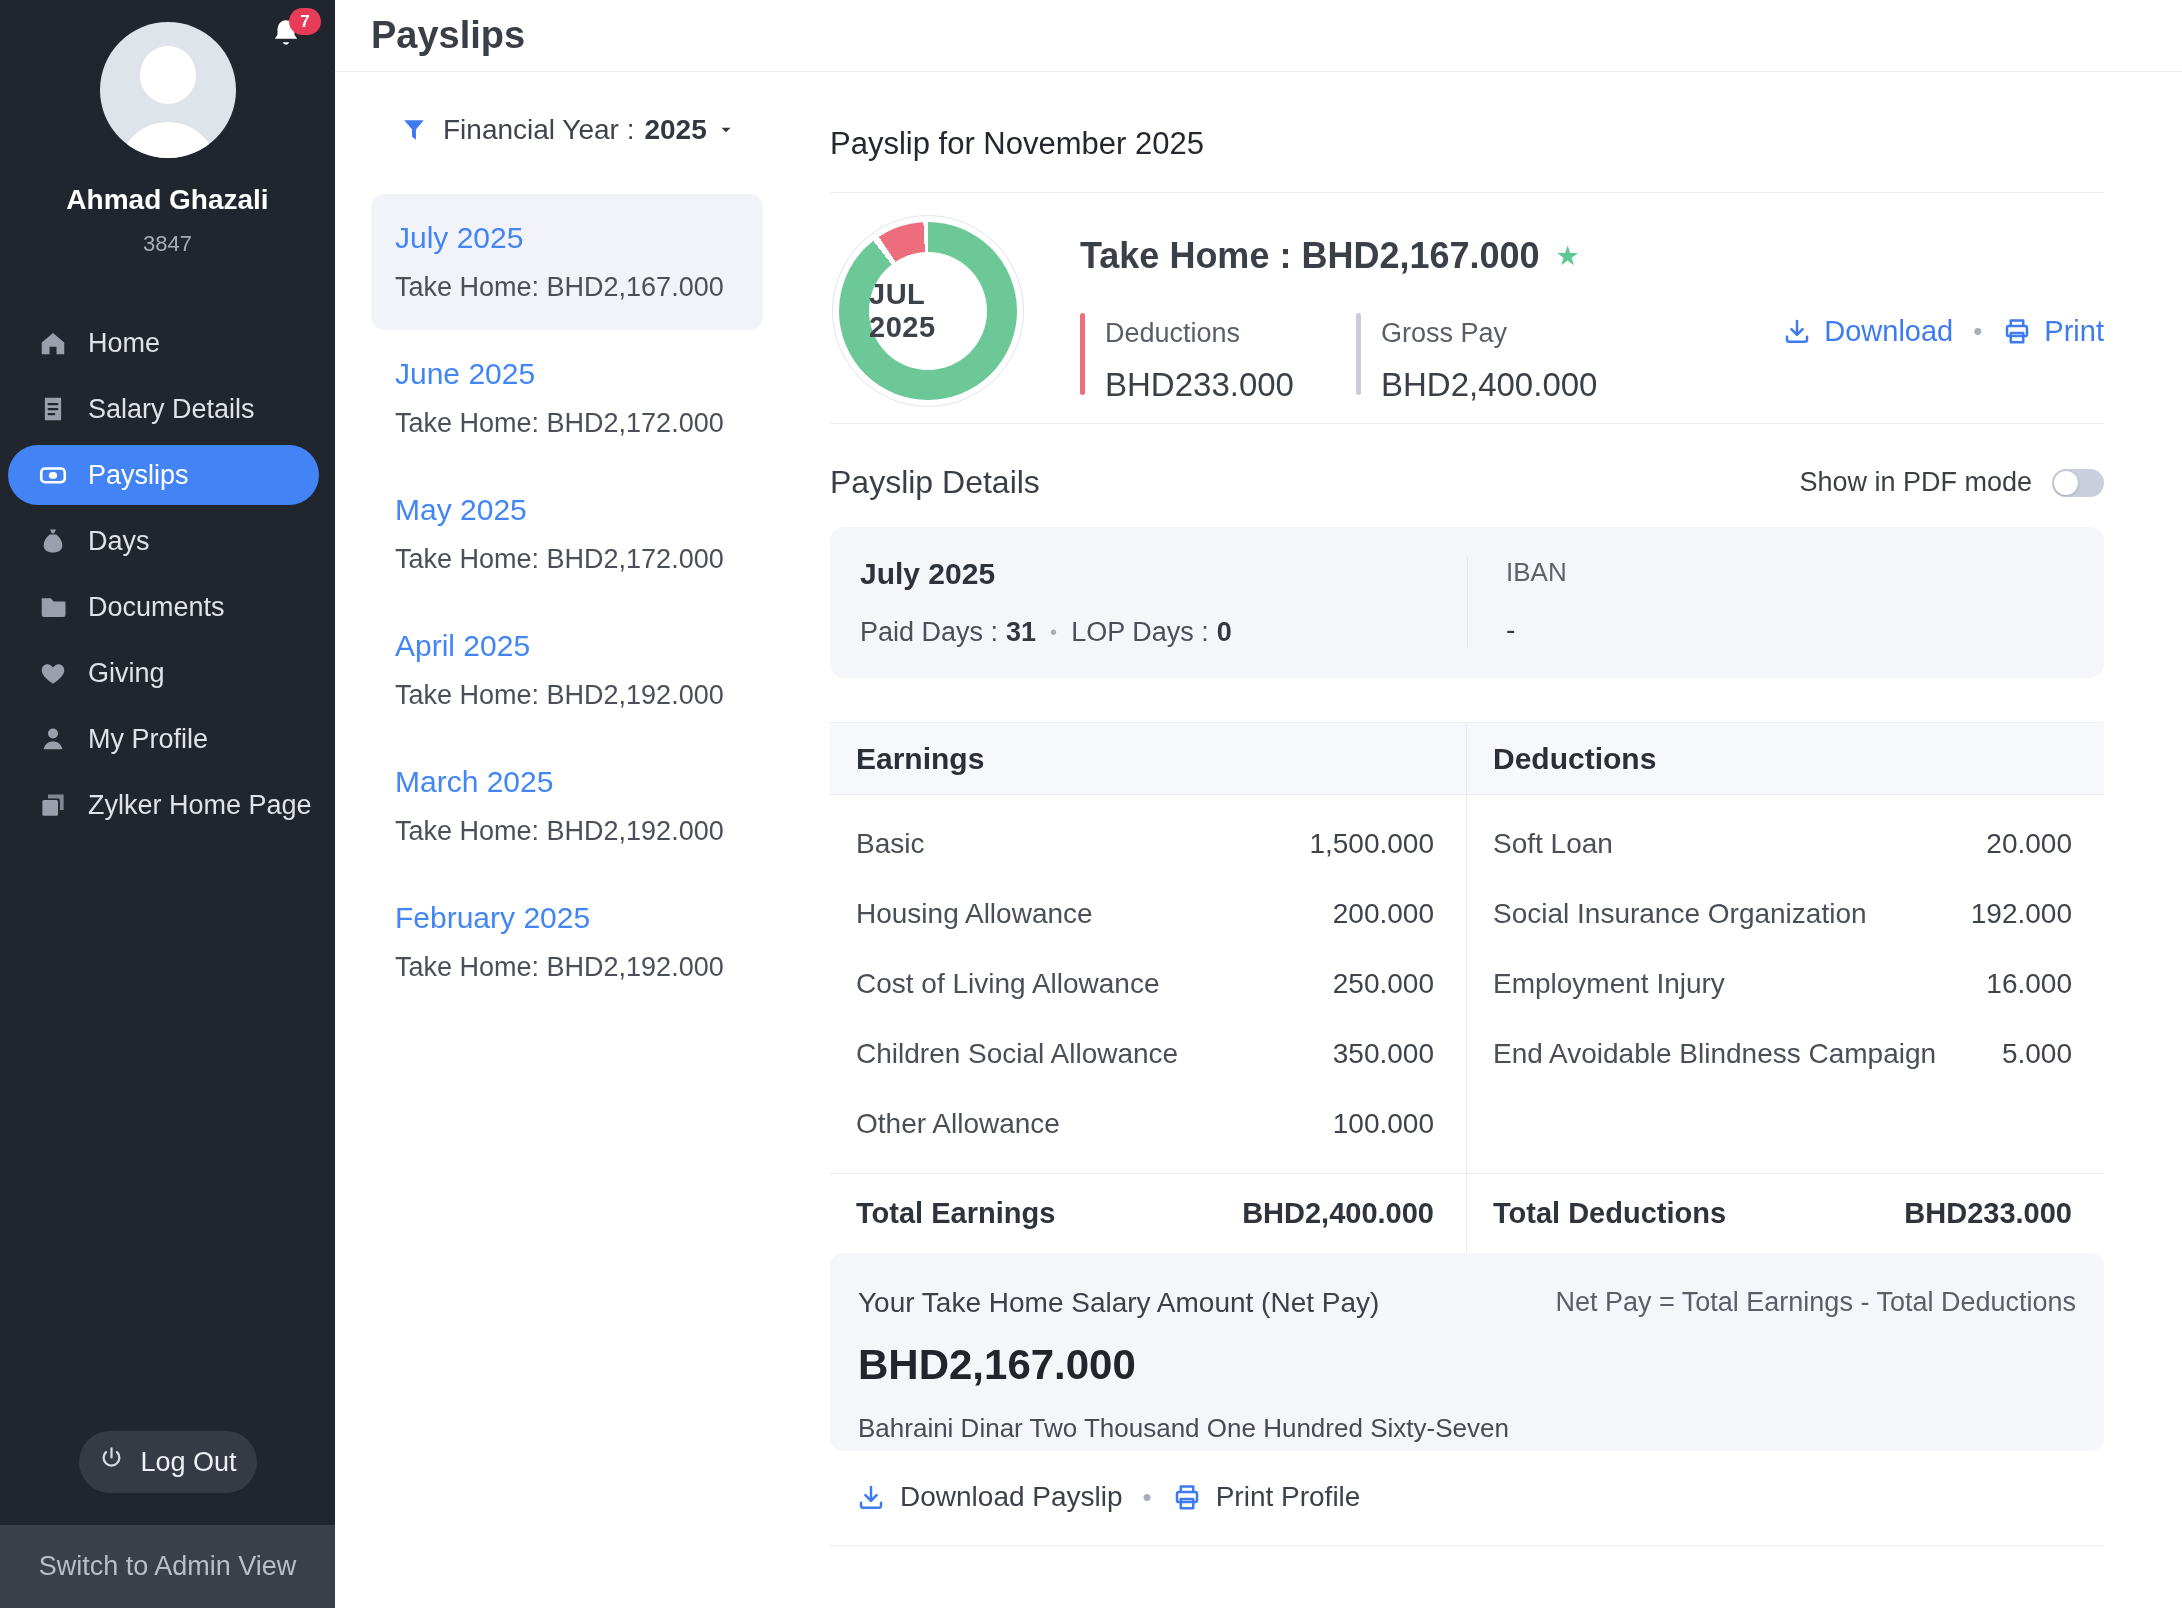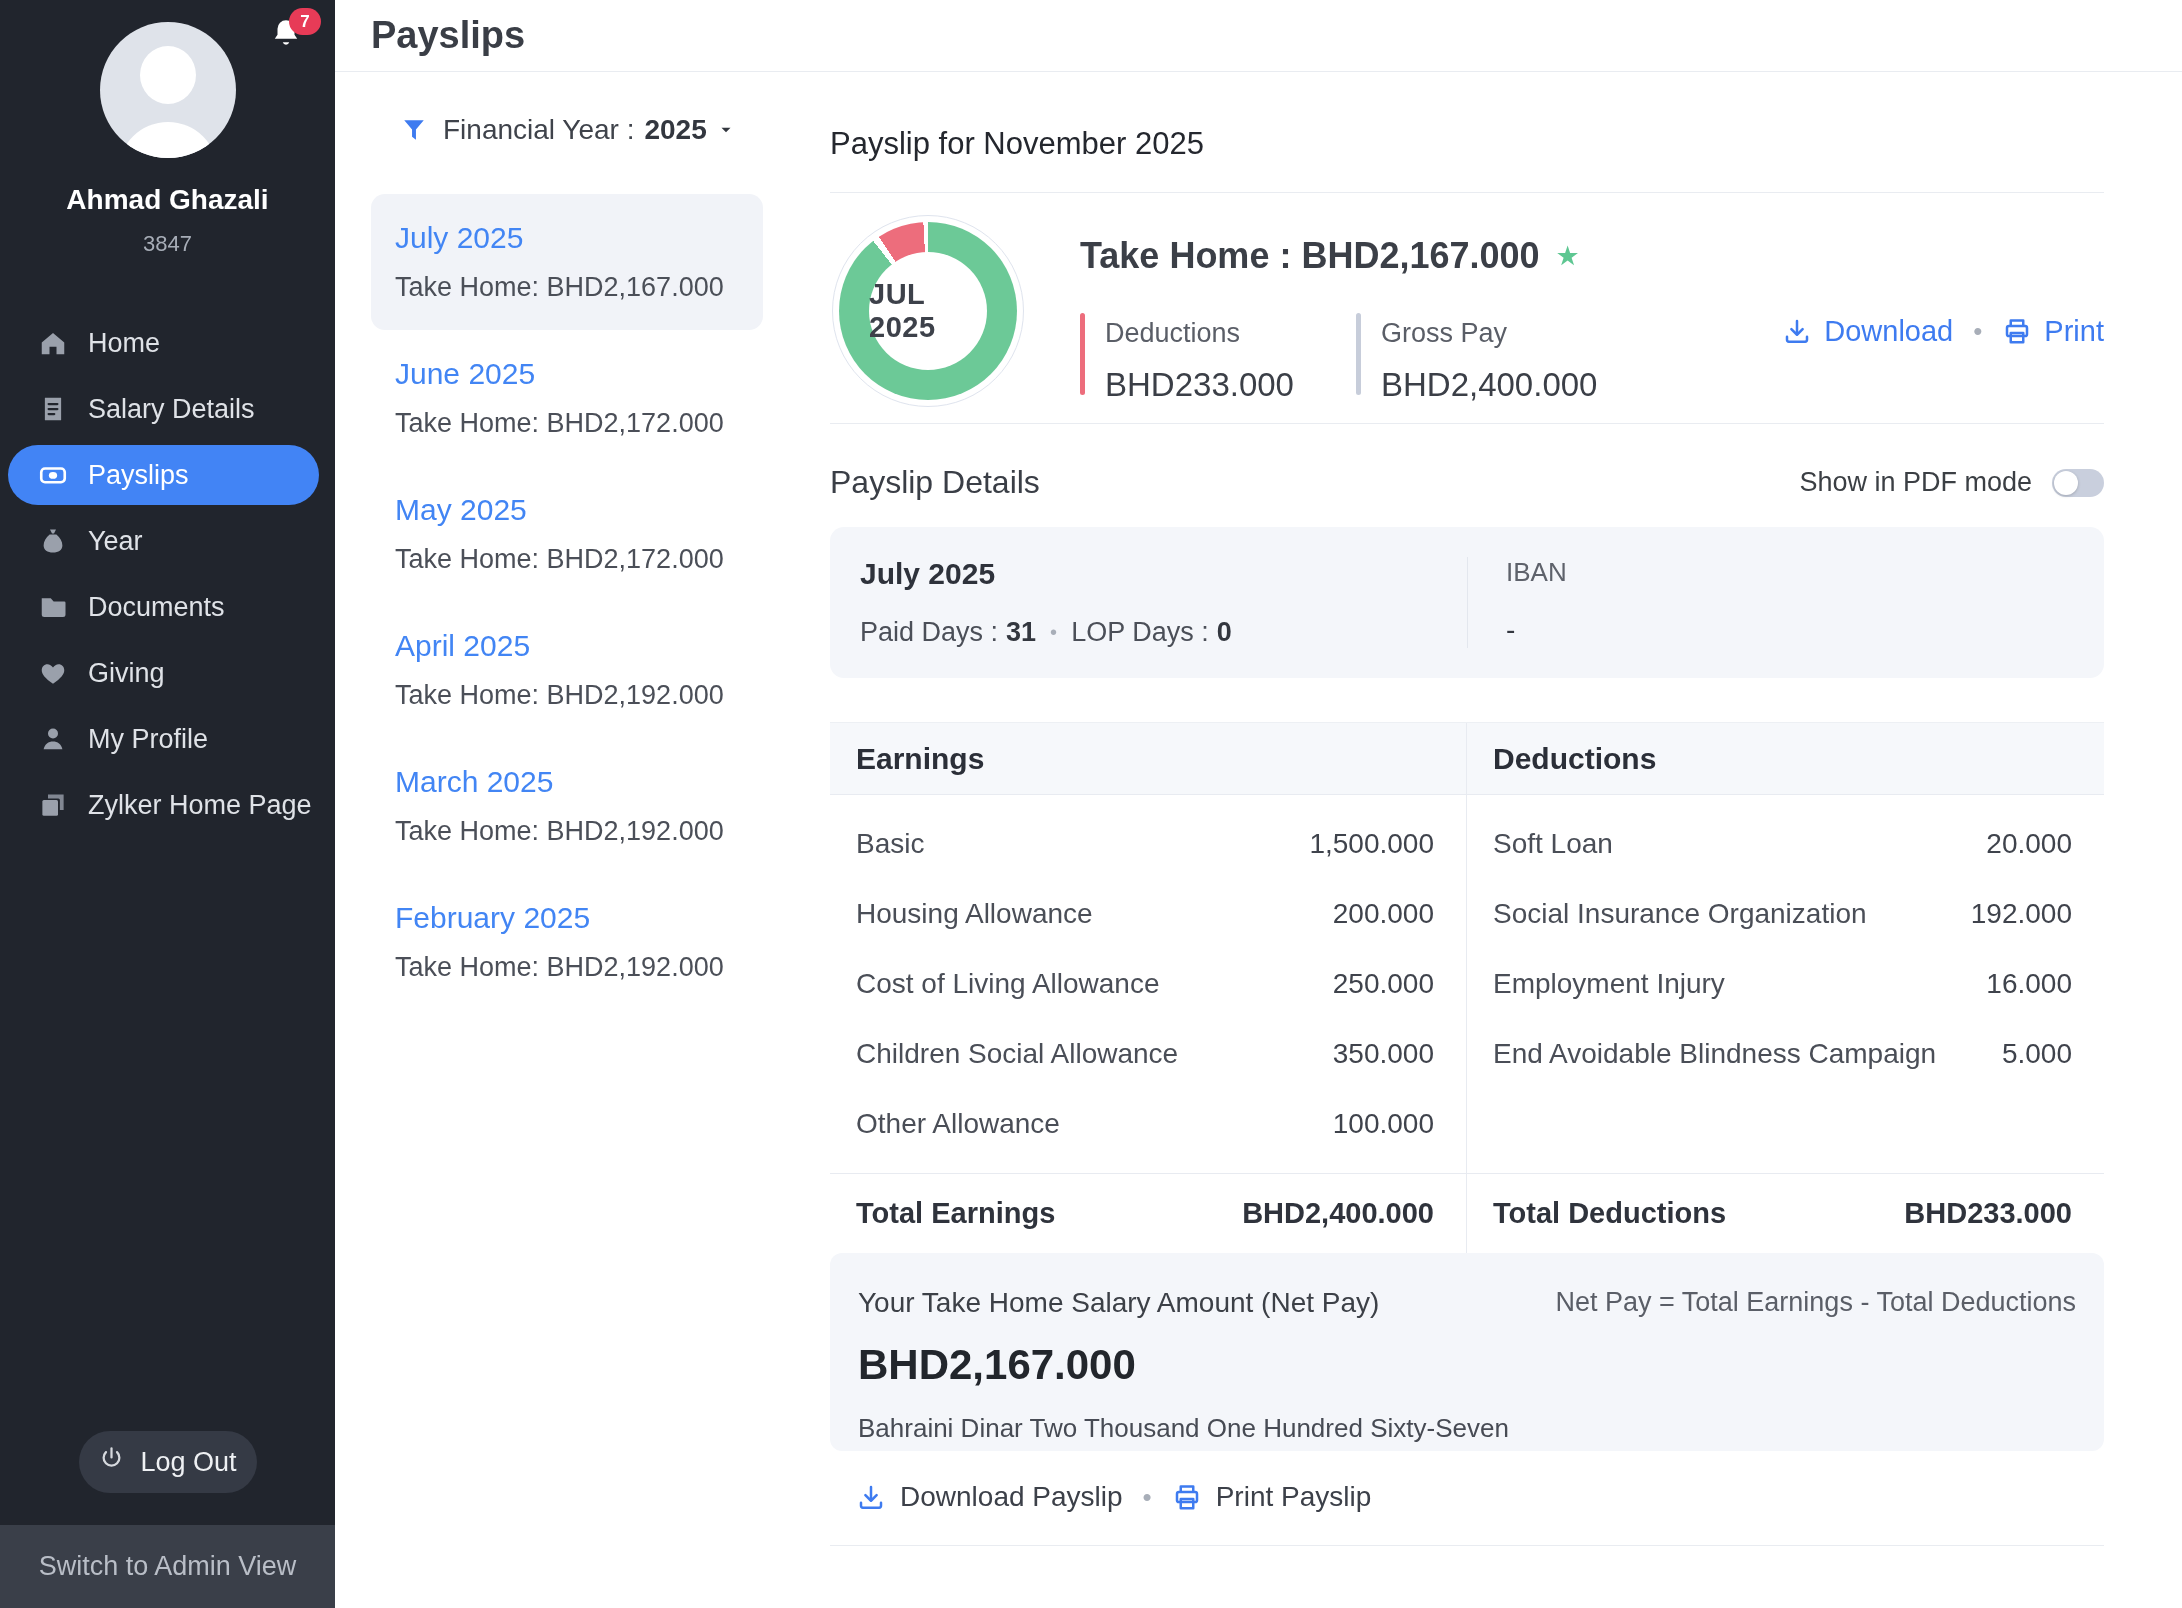--- a/index.html
+++ b/index.html
@@ -174,21 +174,21 @@
             </svg>
           </span>
         <span class="nlabel">Payslips</span>
       </div>
       <div class="nav-item">
         <span class="nico">
             <svg viewBox="0 0 24 24">
               <path d="M9.6 2.8h4.8L12.8 6h-1.6zM9.3 6.8h5.4c3.1 2.5 4.8 5.6 4.8 8.8 0 3.6-3 5.6-7.5 5.6s-7.5-2-7.5-5.6c0-3.2 1.7-6.3 4.8-8.8z" fill="currentColor"></path>
             </svg>
           </span>
-        <span class="nlabel">Year</span>
+        <span class="nlabel">Days</span>
       </div>
       <div class="nav-item">
         <span class="nico">
             <svg viewBox="0 0 24 24">
               <path d="M3 5h7.2l2.3 2.6H21a1 1 0 0 1 1 1V18a2 2 0 0 1-2 2H5a2 2 0 0 1-2-2z" fill="currentColor"></path>
             </svg>
           </span>
         <span class="nlabel">Documents</span>
       </div>
       <div class="nav-item">
@@ -452,20 +452,20 @@
           </span>
           <span class="dot-sep">•</span>
           <span class="dark-link">
             <span class="aico">
                 <svg viewBox="0 0 24 24" fill="none" stroke="currentColor" stroke-width="2" stroke-linejoin="round">
                   <path d="M7 8V3.5h10V8"></path>
                   <rect x="4" y="8" width="16" height="8" rx="1.5"></rect>
                   <path d="M7 13.5h10V21H7z"></path>
                 </svg>
               </span>
-            <span>Print Payslip</span>
+            <span>Print Profile</span>
           </span>
         </div>
 
       </div>
     </div>
   </div>
 </div>
 
 </body></html>

